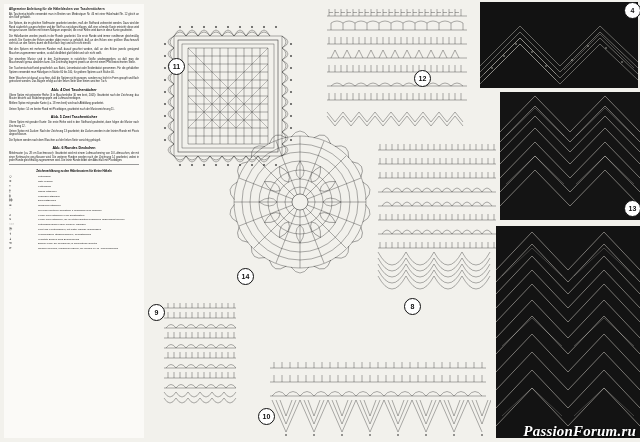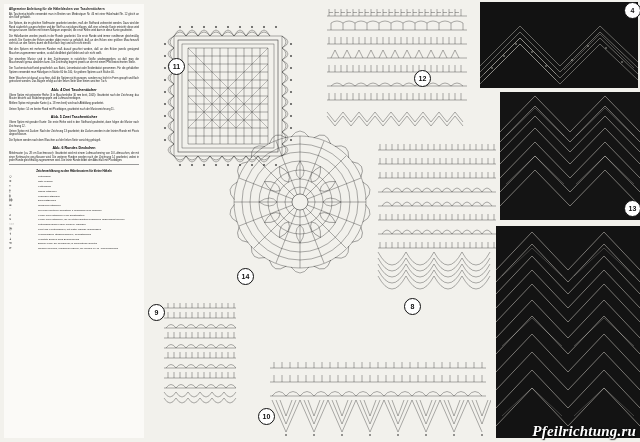--- a/index.html
+++ b/index.html
@@ -582,15 +582,15 @@
         <g stroke="#f4f1e9" stroke-width=".3" fill="none" opacity=".7">
           <path d="M6 50 L36 22 L66 50 M78 50 L108 22 L138 50"></path>
           <path d="M6 120 L36 92 L66 120 M78 120 L108 92 L138 120"></path>
           <path d="M6 190 L36 162 L66 190 M78 190 L108 162 L138 190"></path>
         </g>
       </svg>
     </div>
 
   </div>
 
-  <div class="watermark">Pfeilrichtung.ru</div>
+  <div class="watermark">PassionForum.ru</div>
 
 </div>
 
 </body></html>

